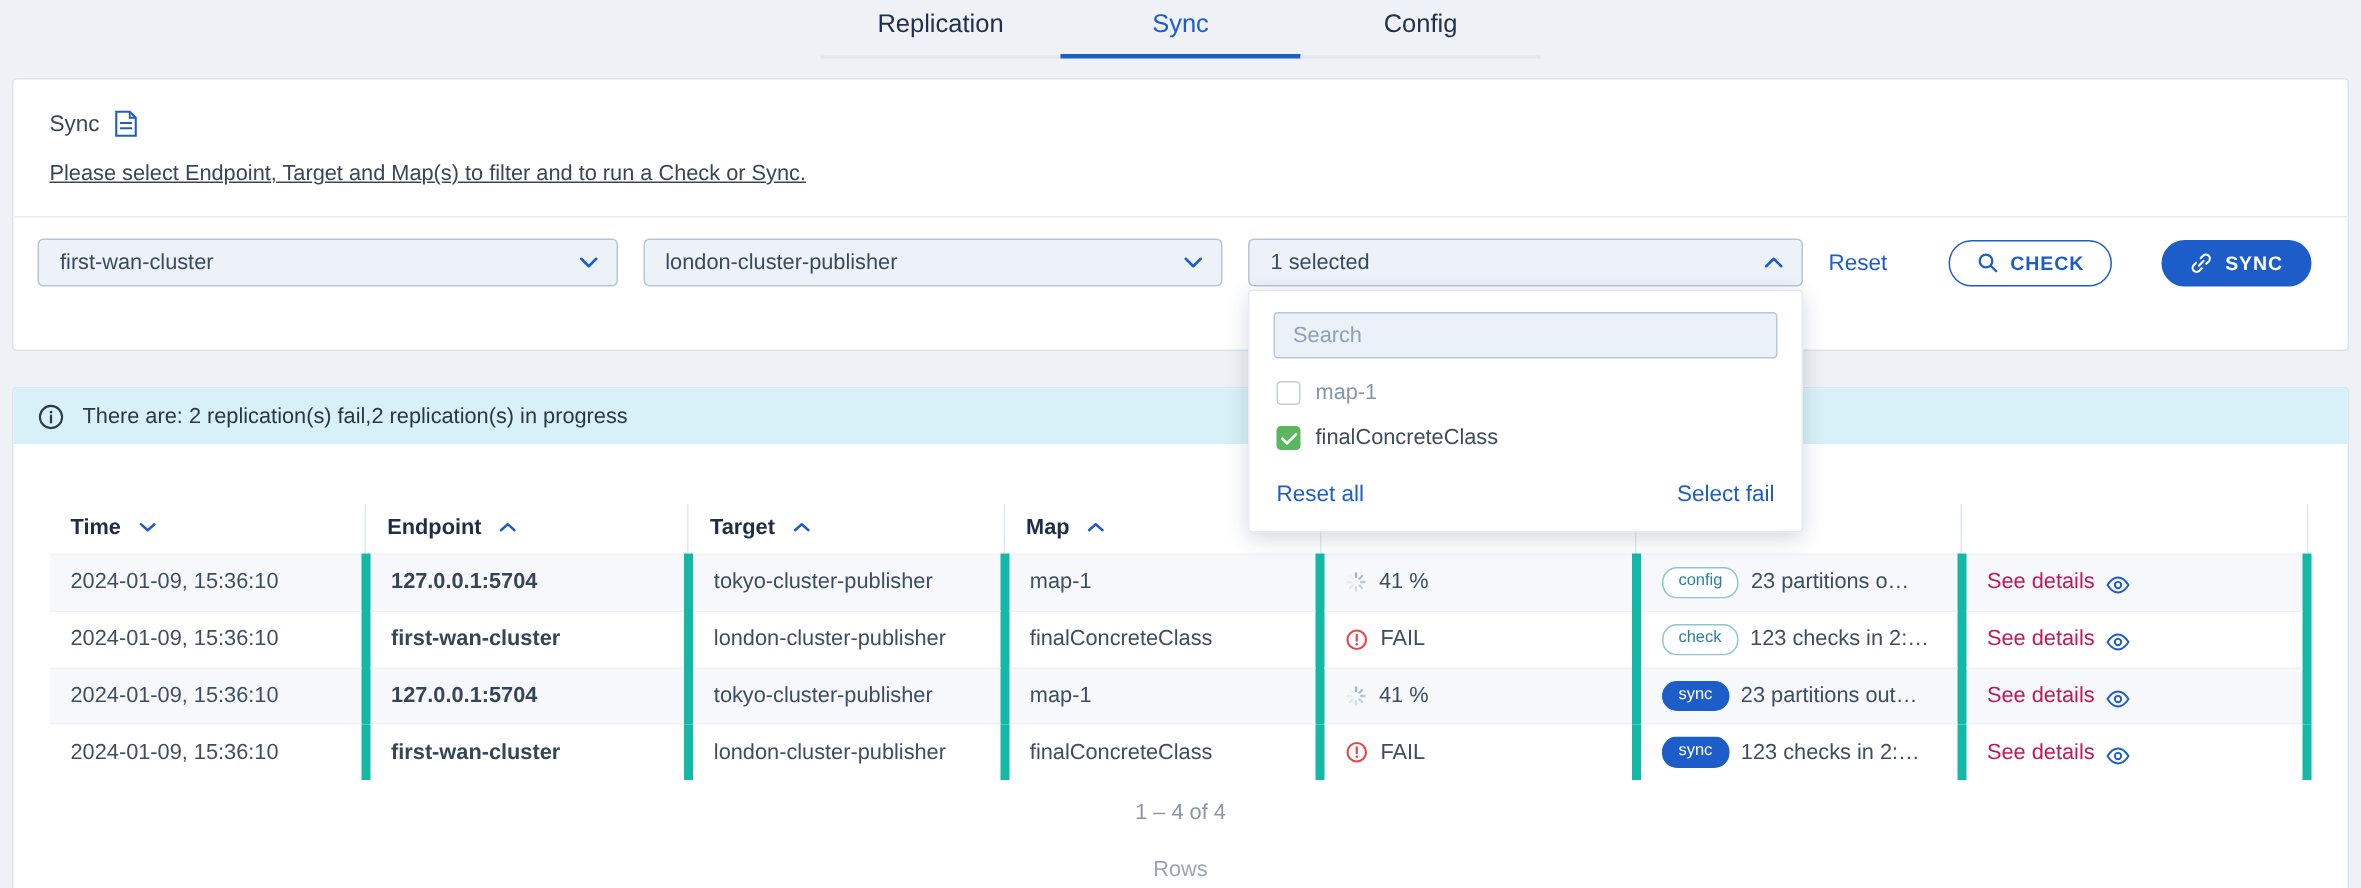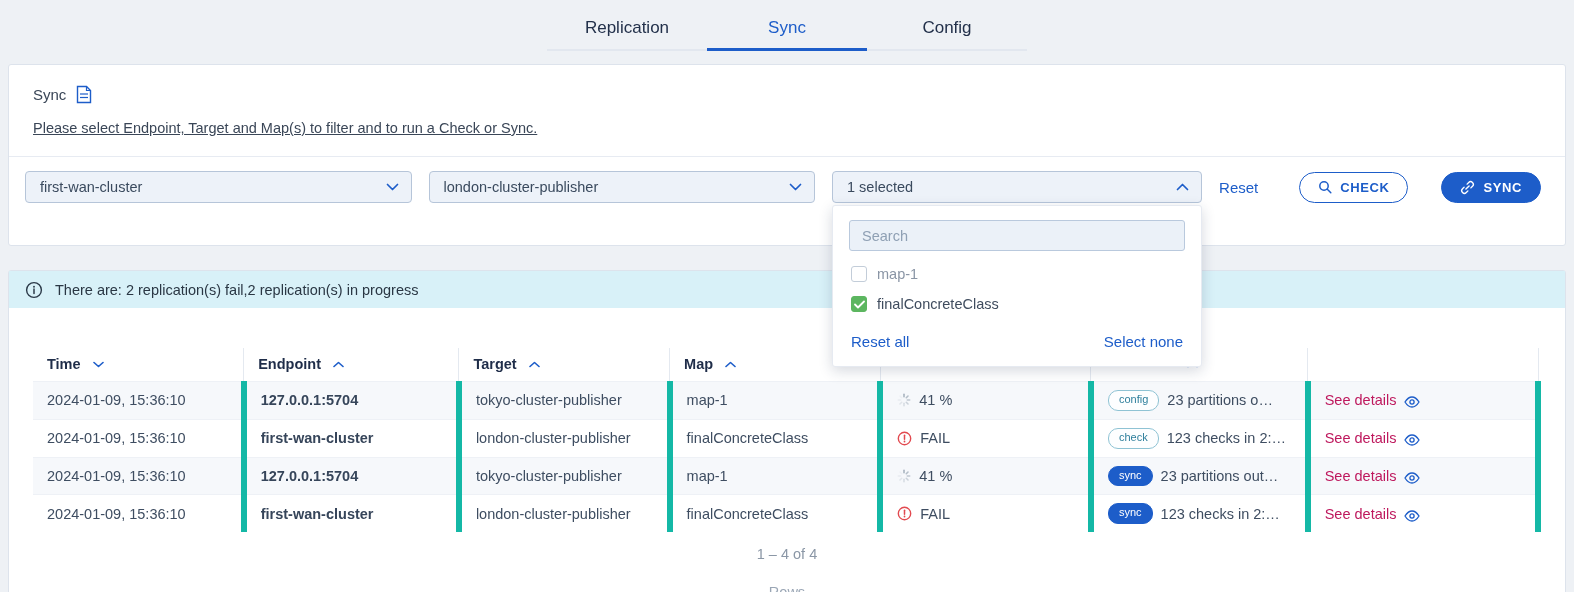--- a/index.html
+++ b/index.html
@@ -2,21 +2,21 @@
 <html><head>
 <meta charset="utf-8">
 <style>
   * { box-sizing: border-box; margin: 0; padding: 0; }
   html,body { background:#eef1f5; }
   .page {
     width:1574px; height:592px; position:relative; overflow:hidden;
     background:#eef1f5; font-family:"Liberation Sans", sans-serif; color:#33455e;
   }
   
-  .tabs { display:flex; justify-content:center; padding-top:12px; }
+  .tabs { display:flex; justify-content:center; }
   .tab {
     width:160px; text-align:center; font-size:17px; color:#22304a;
     padding:6px 0 11px; border-bottom:2px solid #e2e7ef; cursor:pointer;
   }
   .tab.active { color:#1d5dc9; border-bottom:3px solid #1d5dc9; padding-bottom:10px; }
   
   .card { margin:0 8px; background:#fff; border:1px solid #dde3ec; border-radius:3px; }
   .filter-card { margin-top:13px; padding-top:20px; }
   .panel-title-row { display:flex; align-items:center; gap:10px; padding:0 24px; margin-bottom:16px; }
   .panel-title { font-size:15px; color:#3a4657; }
@@ -150,21 +150,21 @@
           <div class="dd-option">
             <span class="checkbox checked">
               <svg width="11" height="9" viewBox="0 0 11 9">
                   <polyline points="1,4.5 4,7.5 10,1.5" fill="none" stroke="#fff" stroke-width="1.8" stroke-linecap="round" stroke-linejoin="round"></polyline>
                 </svg>
             </span>
             <span class="opt-label">finalConcreteClass</span>
           </div>
           <div class="dd-footer">
             <a>Reset all</a>
-            <a>Select none</a>
+            <a>Select fail</a>
           </div>
         </div>
       </div>
 
       <a class="reset-link">Reset</a>
 
       <button class="btn btn-outline">
         <span>
           <svg width="14" height="14" viewBox="0 0 14 14">
               <circle cx="6" cy="6" r="4.2" fill="none" stroke="#1d5dc9" stroke-width="1.5"></circle>

